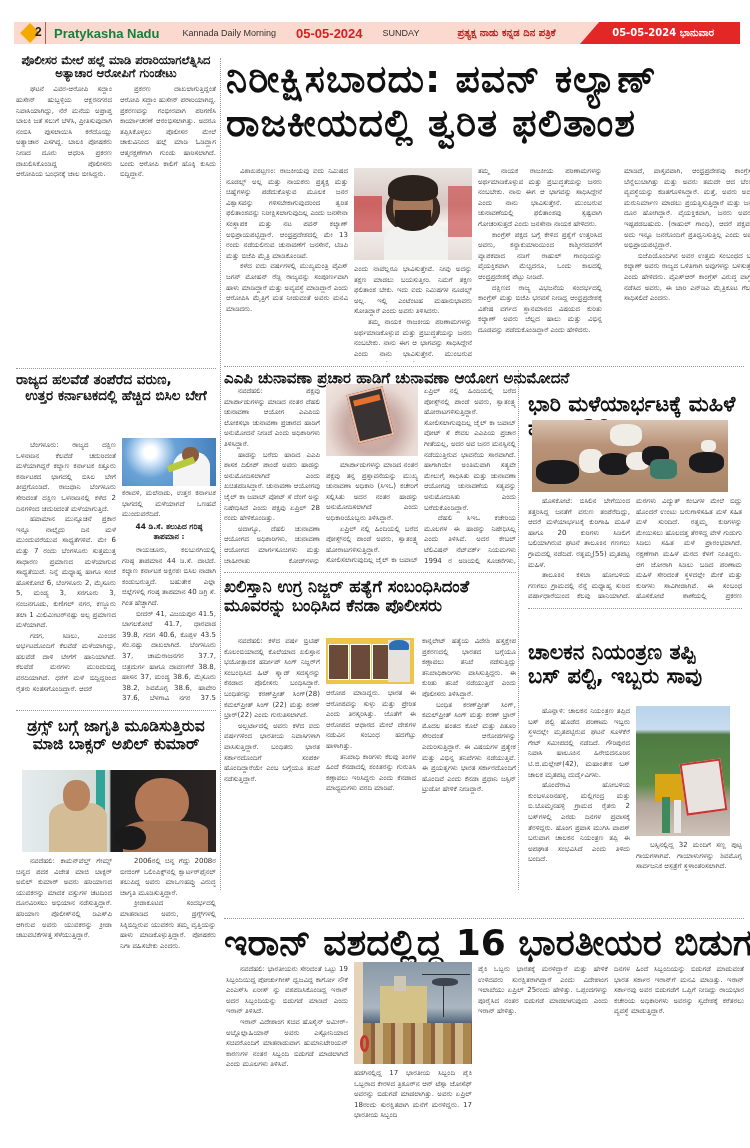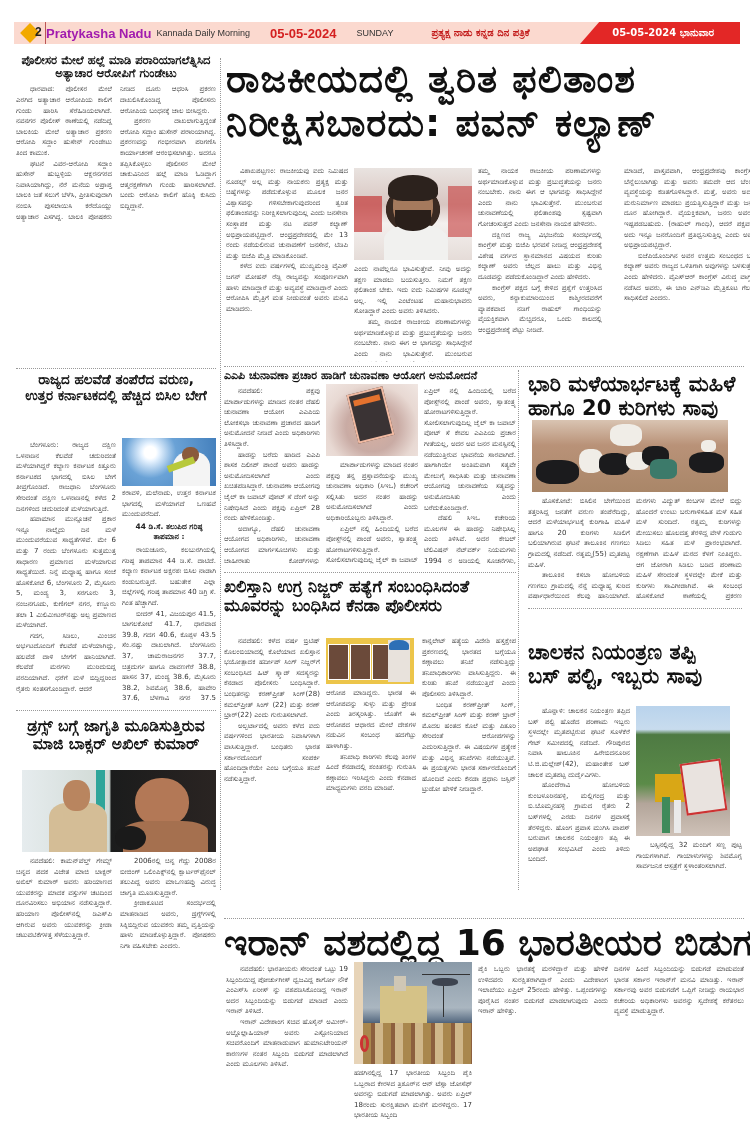--- a/index.html
+++ b/index.html
@@ -4,22 +4,22 @@
 <style>
   * { box-sizing: border-box; margin: 0; padding: 0; }
   html, body { width: 750px; height: 1148px; background: #ffffff; overflow: hidden; }
   body { font-family: "DejaVu Sans", sans-serif; color: #222; position: relative; }
 
   
   .masthead { position: absolute; left: 14px; top: 22px; width: 726px; height: 22px; background: #fbd9cf; display: flex; align-items: center; }
   .pg-badge { width: 32px; height: 22px; display: flex; align-items: center; justify-content: center; border-right: 1px solid #b55; }
   .pg-badge span { display: inline-block; width: 14px; height: 14px; background: #f2a900; transform: rotate(45deg); }
   .pg-badge b { position: absolute; left: 21px; top: 3px; font: bold 12px "Liberation Sans", sans-serif; color: #222; }
-  .mh-title { margin-left: 0; font: bold 13px "Liberation Sans", sans-serif; color: #a21caf; }
-  .mh-sub { margin-left: 5px; font: 9px "Liberation Sans", sans-serif; color: #333; }
+  .mh-title { margin-left: 8px; font: bold 13px "Liberation Sans", sans-serif; color: #15803d; }
+  .mh-sub { margin-left: 23px; font: 9px "Liberation Sans", sans-serif; color: #333; }
   .mh-date { margin-left: 20px; font: bold 13px "Liberation Sans", sans-serif; color: #d42020; }
   .mh-day { margin-left: 20px; font: 9px "Liberation Sans", sans-serif; color: #333; }
   .mh-kn { margin-left: 38px; font: bold 10px "DejaVu Sans", sans-serif; color: #c21a1a; }
   .mh-red { position: absolute; right: 0; top: 0; height: 22px; width: 160px; background: #e32726; clip-path: polygon(12% 0,100% 0,100% 100%,0 100%); color: #fff; font: bold 10px "DejaVu Sans", sans-serif; display: flex; align-items: center; justify-content: flex-end; padding-right: 26px; }
 
   
   .blk { position: absolute; }
   .hl { font-family: "DejaVu Sans", sans-serif; font-weight: bold; color: #111; line-height: 1.15; }
   .hl.huge { font-size: 38px; letter-spacing: 1px; line-height: 1.15; font-weight: 900; }
   .hl.big { font-size: 22px; }
@@ -99,60 +99,59 @@
   <span class="mh-kn">ಪ್ರತ್ಯಕ್ಷ ನಾಡು ಕನ್ನಡ ದಿನ ಪತ್ರಿಕೆ</span>
   <div class="mh-red">05-05-2024 ಭಾನುವಾರ</div>
 </div>
 
 <div class="rule-v" style="left:220px; top:58px; height:832px;"></div>
 <div class="rule-v" style="left:518px; top:370px; height:520px;"></div>
 
 <div class="blk" style="left:16px; top:54px; width:200px;">
   <div class="hl sm" style="text-align:center; font-size:11.5px;">ಪೊಲೀಸರ ಮೇಲೆ ಹಲ್ಲೆ ಮಾಡಿ ಪರಾರಿಯಾಗಲೆತ್ನಿಸಿದ ಅತ್ಯಾಚಾರ ಆರೋಪಿಗೆ ಗುಂಡೇಟು</div>
   <div class="txt cols2" style="margin-top:4px; height:292px; overflow:hidden;">
-    <p class="ind">ಧಾರವಾಡ: ಪೊಲೀಸರ ಮೇಲೆ ಎರಗಿದ ಅತ್ಯಾಚಾರ ಆರೋಪಿಯ ಕಾಲಿಗೆ ಗುಂಡು ಹಾರಿಸಿ ಸೆರೆಹಿಡಿಯಲಾಗಿದೆ. ನವನಗರ ಪೊಲೀಸ್ ಠಾಣೆಯಲ್ಲಿ ನಡೆದಿದ್ದ ಬಾಲಕಿಯ ಮೇಲೆ ಅತ್ಯಾಚಾರ ಪ್ರಕರಣ ಆರೋಪಿ ಸದ್ದಾಂ ಹುಸೇನ್ ಗುಂಡೇಟು ತಿಂದ ಕಾಮುಕ.</p>
     <p class="ind">ಘಟನೆ ವಿವರ-ಆರೋಪಿ ಸದ್ದಾಂ ಹುಸೇನ್ ಹುಬ್ಬಳ್ಳಿಯ ಆಕ್ಷರನಗರದ ನಿವಾಸಿಯಾಗಿದ್ದು, ನೆರೆ ಮನೆಯ ಅಪ್ರಾಪ್ತ ಬಾಲಕಿ ಜತೆ ಸಲುಗೆ ಬೆಳೆಸಿ, ಪ್ರೀತಿಸುವುದಾಗಿ ನಂಬಿಸಿ ಪುಸಲಾಯಿಸಿ ಕರೆದೊಯ್ದು ಅತ್ಯಾಚಾರ ಎಸಗಿದ್ದ. ಬಾಲಕಿ ಪೋಷಕರು ನೀಡಿದ ದೂರು ಆಧರಿಸಿ ಪ್ರಕರಣ ದಾಖಲಿಸಿಕೊಂಡಿದ್ದ ಪೊಲೀಸರು ಆರೋಪಿಯ ಬಂಧನಕ್ಕೆ ಜಾಲ ಬೀಸಿದ್ದರು.</p>
     <p class="ind">ಪ್ರಕರಣ ದಾಖಲಾಗುತ್ತಿದ್ದಂತೆ ಆರೋಪಿ ಸದ್ದಾಂ ಹುಸೇನ್ ಪರಾರಿಯಾಗಿದ್ದ. ಪ್ರಕರಣವನ್ನು ಗಂಭೀರವಾಗಿ ಪರಿಗಣಿಸಿ ಕಾರ್ಯಾಚರಣೆ ಆರಂಭಿಸಲಾಗಿತ್ತು. ಅದರೂ ತಪ್ಪಿಸಿಕೊಳ್ಳಲು ಪೊಲೀಸರ ಮೇಲೆ ಚಾಕುವಿನಿಂದ ಹಲ್ಲೆ ಮಾಡಿ ಓಡಿದ್ದಾಗ ಆತ್ಮರಕ್ಷಣೆಗಾಗಿ ಗುಂಡು ಹಾರಿಸಲಾಗಿದೆ. ಬಂದು ಆರೋಪಿ ಕಾಲಿಗೆ ಹೊಕ್ಕಿ ಕುಸಿದು ಬಿದ್ದಿದ್ದಾನೆ.</p>
   </div>
 </div>
 <div class="rule-h" style="left:16px; top:368px; width:200px;"></div>
 
 <div class="blk" style="left:226px; top:58px; width:518px;">
+  <div class="hl huge">ನಿರೀಕ್ಷಿಸಬಾರದು: ಪವನ್ ಕಲ್ಯಾಣ್</div>
   <div class="hl huge">ರಾಜಕೀಯದಲ್ಲಿ ತ್ವರಿತ ಫಲಿತಾಂಶ</div>
-  <div class="hl huge">ನಿರೀಕ್ಷಿಸಬಾರದು: ಪವನ್ ಕಲ್ಯಾಣ್</div>
 </div>
 <div class="photo ph-pawan" style="left:354px; top:168px; width:118px; height:92px;">
   <div class="flag"></div>
     <div class="flag2"></div>
     <div class="shirt"></div>
     <div class="head"></div>
     <div class="hair"></div>
     <div class="beard"></div>
 </div>
 <div class="blk txt" style="left:226px; top:166px; width:122px; height:196px; overflow:hidden;">
   <p class="ind">ವಿಶಾಖಪಟ್ಟಣಂ: ರಾಜಕೀಯವು ಐದು ನಿಮಿಷದ ನೂಡಲ್ಸ್ ಅಲ್ಲ ಮತ್ತು ನಾಯಕರು ಪ್ರತ್ಯಕ್ಷ ಮತ್ತು ಚಿಹ್ನೆಗಳನ್ನು ಪಡೆದುಕೊಳ್ಳುವ ಮೂಲಕ ಜನರ ವಿಶ್ವಾಸವನ್ನು ಗಳಿಸಬೇಕಾಗುವುದರಿಂದ ತ್ವರಿತ ಫಲಿತಾಂಶವನ್ನು ನಿರೀಕ್ಷಿಸಲಾಗುವುದಿಲ್ಲ ಎಂದು ಜನಸೇನಾ ಸಂಸ್ಥಾಪಕ ಮತ್ತು ನಟ ಪವನ್ ಕಲ್ಯಾಣ್ ಅಭಿಪ್ರಾಯಪಟ್ಟಿದ್ದಾರೆ. ಆಂಧ್ರಪ್ರದೇಶದಲ್ಲಿ ಮೇ 13 ರಂದು ನಡೆಯಲಿರುವ ಚುನಾವಣೆಗೆ ಜನಸೇನೆ, ಟಿಡಿಪಿ ಮತ್ತು ಬಿಜೆಪಿ ಮೈತ್ರಿ ಮಾಡಿಕೊಂಡಿವೆ.</p>
   <p class="ind">ಕಳೆದ ಐದು ವರ್ಷಗಳಲ್ಲಿ ಮುಖ್ಯಮಂತ್ರಿ ವೈಎಸ್ ಜಗನ್ ಮೋಹನ್ ರೆಡ್ಡಿ ರಾಜ್ಯವನ್ನು ಸಂಪೂರ್ಣವಾಗಿ ಹಾಳು ಮಾಡಿದ್ದಾರೆ ಮತ್ತು ಅವ್ಯವಸ್ಥೆ ಮಾಡಿದ್ದಾರೆ ಎಂದು ಆರೋಪಿಸಿ ಮೈತ್ರಿಗೆ ಮತ ನೀಡುವಂತೆ ಅವರು ಮನವಿ ಮಾಡಿದರು.</p>
 </div>
 <div class="blk txt" style="left:354px; top:264px; width:118px; height:98px; overflow:hidden;">
   <p>ಎಂದು ನಾವೆಲ್ಲರೂ ಭಾವಿಸುತ್ತೇವೆ. ನೀವು ಅದನ್ನು ತಕ್ಷಣ ಮಾಡಲು ಬಯಸುತ್ತೀರಿ. ನಿಮಗೆ ತಕ್ಷಣ ಫಲಿತಾಂಶ ಬೇಕು. ಇದು ಐದು ನಿಮಿಷಗಳ ನೂಡಲ್ಸ್ ಅಲ್ಲ. ಇಲ್ಲಿ ಎಂಟೆಂಟಹ ಮಹಾನುಭಾವರು ಸೋತಿದ್ದಾರೆ ಎಂದು ಅವರು ತಿಳಿಸಿದರು.</p>
   <p class="ind">ತಮ್ಮ ನಾಯಕ ರಾಜಕೀಯ ಪರಿಣಾಮಗಳನ್ನು ಅರ್ಥಮಾಡಿಕೊಳ್ಳುವ ಮತ್ತು ಪ್ರಬುದ್ಧತೆಯನ್ನು ಜನರು ನಂಬಬೇಕು. ನಾನು ಈಗ ಆ ಭಾಗವನ್ನು ಸಾಧಿಸಿದ್ದೇನೆ ಎಂದು ನಾನು ಭಾವಿಸುತ್ತೇನೆ. ಮುಂಬರುವ ಚುನಾವಣೆಯಲ್ಲಿ ಫಲಿತಾಂಶವು ಸ್ಪಷ್ಟವಾಗಿ ಗೋಚರಿಸುತ್ತದೆ ಎಂದು ಜನಸೇನಾ ನಾಯಕ ಹೇಳಿದರು.</p>
 </div>
 <div class="blk txt" style="left:478px; top:166px; width:124px; height:196px; overflow:hidden;">
   <p>ತಮ್ಮ ನಾಯಕ ರಾಜಕೀಯ ಪರಿಣಾಮಗಳನ್ನು ಅರ್ಥಮಾಡಿಕೊಳ್ಳುವ ಮತ್ತು ಪ್ರಬುದ್ಧತೆಯನ್ನು ಜನರು ನಂಬಬೇಕು. ನಾನು ಈಗ ಆ ಭಾಗವನ್ನು ಸಾಧಿಸಿದ್ದೇನೆ ಎಂದು ನಾನು ಭಾವಿಸುತ್ತೇನೆ. ಮುಂಬರುವ ಚುನಾವಣೆಯಲ್ಲಿ ಫಲಿತಾಂಶವು ಸ್ಪಷ್ಟವಾಗಿ ಗೋಚರಿಸುತ್ತದೆ ಎಂದು ಜನಸೇನಾ ನಾಯಕ ಹೇಳಿದರು.</p>
+  <p class="ind">ಕಾಂಗ್ರೆಸ್ ಪಕ್ಷದ ಬಗ್ಗೆ ಕೇಳಿದ ಪ್ರಶ್ನೆಗೆ ಉತ್ತರಿಸಿದ ಅವರು, ಕನ್ಯಾಕುಮಾರಿಯಿಂದ ಕಾಶ್ಮೀರದವರೆಗೆ ವ್ಯಾಪಕವಾದ ನಡಿಗೆ ರಾಹುಲ್ ಗಾಂಧಿಯನ್ನು ವೈಯಕ್ತಿಕವಾಗಿ ಮೆಚ್ಚಿದರೂ, ಒಂದು ಕಾಲದಲ್ಲಿ ಆಂಧ್ರಪ್ರದೇಶಕ್ಕೆ ಪೆಟ್ಟು ನೀಡಿದೆ.</p>
   <p class="ind">ದಕ್ಷಿಣದ ರಾಜ್ಯ ವಿಭಜನೆಯ ಸಂದರ್ಭದಲ್ಲಿ ಕಾಂಗ್ರೆಸ್ ಮತ್ತು ಬಿಜೆಪಿ ಭರವಸೆ ನೀಡಿದ್ದ ಆಂಧ್ರಪ್ರದೇಶಕ್ಕೆ ವಿಶೇಷ ವರ್ಗದ ಸ್ಥಾನಮಾನದ ವಿಷಯದ ಕುರಿತು ಕಲ್ಯಾಣ್ ಅವರು ಜೆಲ್ಲದ ಹಾಲು ಮತ್ತು ವಿಭಿನ್ನ ದೂಡವನ್ನು ಪಡೆದುಕೊಂಡಿದ್ದಾರೆ ಎಂದು ಹೇಳಿದರು.</p>
-  <p class="ind">ಕಾಂಗ್ರೆಸ್ ಪಕ್ಷದ ಬಗ್ಗೆ ಕೇಳಿದ ಪ್ರಶ್ನೆಗೆ ಉತ್ತರಿಸಿದ ಅವರು, ಕನ್ಯಾಕುಮಾರಿಯಿಂದ ಕಾಶ್ಮೀರದವರೆಗೆ ವ್ಯಾಪಕವಾದ ನಡಿಗೆ ರಾಹುಲ್ ಗಾಂಧಿಯನ್ನು ವೈಯಕ್ತಿಕವಾಗಿ ಮೆಚ್ಚಿದರೂ, ಒಂದು ಕಾಲದಲ್ಲಿ ಆಂಧ್ರಪ್ರದೇಶಕ್ಕೆ ಪೆಟ್ಟು ನೀಡಿದೆ.</p>
 </div>
 <div class="blk txt" style="left:624px; top:166px; width:134px; height:196px; overflow:hidden;">
   <p>ಮಾಡಿದೆ, ವಾಸ್ತವವಾಗಿ, ಆಂಧ್ರಪ್ರದೇಶವು ಕಾಂಗ್ರೆಸ್‌ಗೆ ಬೆನ್ನೆಲುಬಾಗಿತ್ತು ಮತ್ತು ಅವರು ತಮದೇ ಆದ ಬೆಂಬಲ ವ್ಯವಸ್ಥೆಯನ್ನು ಕಡಿತಗೊಳಿಸಿದ್ದಾರೆ. ಮತ್ತೆ, ಅವರು ಅದನ್ನು ಮರುನಿರ್ಮಾಣ ಮಾಡಲು ಪ್ರಯತ್ನಿಸುತ್ತಿದ್ದಾರೆ ಮತ್ತು ಜನರು ದೂರ ಹೋಗಿದ್ದಾರೆ. ವೈಯಕ್ತಿಕವಾಗಿ, ಜನರು ಅವರನ್ನು ಇಷ್ಟಪಡಬಹುದು. (ರಾಹುಲ್ ಗಾಂಧಿ), ಆದರೆ ಪಕ್ಷವಾಗಿ, ಅದು ಇನ್ನೂ ಜನರೊಂದಿಗೆ ಪ್ರತಿಧ್ವನಿಸುತ್ತಿಲ್ಲ ಎಂದು ಅವರು ಅಭಿಪ್ರಾಯಪಟ್ಟಿದ್ದಾರೆ.</p>
   <p class="ind">ಬಿಜೆಪಿಯೊಂದಿಗಿನ ಅವರ ಉತ್ತಮ ಸಂಬಂಧದ ಬಗ್ಗೆ, ಕಲ್ಯಾಣ್ ಅವರು ರಾಜ್ಯದ ಒಳಿತಿಗಾಗಿ ಅವುಗಳನ್ನು ಬಳಸುತ್ತೇವೆ ಎಂದು ಹೇಳಿದರು. ವೈಎಸ್‌ಆರ್ ಕಾಂಗ್ರೆಸ್ ವಿರುದ್ಧ ವಾಗ್ದಾಳಿ ನಡೆಸಿದ ಅವರು, ಈ ಬಾರಿ ಎನ್‌ಡಿಎ ಮೈತ್ರಿಕೂಟ ಗೆಲುವು ಸಾಧಿಸಲಿದೆ ಎಂದರು.</p>
 </div>
 <div class="rule-h" style="left:224px; top:366px; width:520px;"></div>
 
 <div class="blk" style="left:16px; top:372px; width:200px;">
-  <div class="hl" style="font-size:13.5px; text-align:center;">ರಾಜ್ಯದ ಹಲವೆಡೆ ತಂಪೆರೆದ ವರುಣ,</div>
+  <div class="hl" style="font-size:13.5px; text-align:left;">ರಾಜ್ಯದ ಹಲವೆಡೆ ತಂಪೆರೆದ ವರುಣ,</div>
   <div class="hl" style="font-size:13.5px; text-align:center;">ಉತ್ತರ ಕರ್ನಾಟಕದಲ್ಲಿ ಹೆಚ್ಚಿದ ಬಿಸಿಲ ಬೇಗೆ</div>
 </div>
 <div class="photo ph-sun" style="left:122px; top:438px; width:94px; height:48px;">
   <div class="man"></div>
     <div class="face"></div>
     <div class="towel"></div>
 </div>
 <div class="blk txt" style="left:16px; top:440px; width:100px; height:262px; overflow:hidden;">
   <p class="ind">ಬೆಂಗಳೂರು: ರಾಜ್ಯದ ದಕ್ಷಿಣ ಒಳನಾಡಿನ ಕೆಲವೆಡೆ ಚದುರಿದಂತೆ ಮಳೆಯಾಗಿದ್ದರೆ ಕಲ್ಯಾಣ ಕರ್ನಾಟಕ ಕಿತ್ತೂರು ಕರ್ನಾಟಕದ ಭಾಗದಲ್ಲಿ ಬಿಸಿಲ ಬೇಗೆ ತೀವ್ರಗೊಂಡಿದೆ. ರಾಜಧಾನಿ ಬೆಂಗಳೂರು ಸೇರಿದಂತೆ ದಕ್ಷಿಣ ಒಳನಾಡಿನಲ್ಲಿ ಕಳೆದ 2 ದಿನಗಳಿಂದ ಚದುರಿದಂತೆ ಮಳೆಯಾಗುತ್ತಿದೆ.</p>
   <p class="ind">ಹವಾಮಾನ ಮುನ್ಸೂಚನೆ ಪ್ರಕಾರ ಇನ್ನೂ ನಾಲ್ಕೈದು ದಿನ ಮಳೆ ಮುಂದುವರೆಯುವ ಸಾಧ್ಯತೆಗಳಿವೆ. ಮೇ 6 ಮತ್ತು 7 ರಂದು ಬೆಂಗಳೂರು ಸುತ್ತಮುತ್ತ ಸಾಧಾರಣ ಪ್ರಮಾಣದ ಮಳೆಯಾಗುವ ಸಾಧ್ಯತೆಯಿದೆ. ನಿನ್ನೆ ಮಧ್ಯಾಹ್ನ ಹಾಗೂ ಸಂಜೆ ಹೊಸಕೋಟೆ 6, ಬೆಂಗಳೂರು 2, ಮೈಸೂರು 5, ಮಂಡ್ಯ 3, ಸರಗೂರು 3, ನಂಜನಗೂಡು, ಕುಣಿಗಲ್ ನಗರ, ಕಣ್ಣೂರು ತಲಾ 1 ಮಿಲಿಮೀಟರ್‌ನಷ್ಟು ಅಲ್ಪ ಪ್ರಮಾಣದ ಮಳೆಯಾಗಿದೆ.</p>
@@ -160,21 +159,21 @@
 </div>
 <div class="blk txt" style="left:122px; top:488px; width:94px; height:214px; overflow:hidden;">
   <p>ಕರಾವಳಿ, ಮಲೆನಾಡು, ಉತ್ತರ ಕರ್ನಾಟಕ ಭಾಗದಲ್ಲಿ ಮಳೆಯಾಗದೆ ಒಣಹವೆ ಮುಂದುವರೆದಿದೆ.</p>
   <div class="sub">44 ಡಿ.ಸೆ. ತಲುಪಿದ ಗರಿಷ್ಠ ತಾಪಮಾನ :</div>
   <p class="ind">ರಾಯಚೂರು, ಕಲಬುರಗಿಯಲ್ಲಿ ಗರಿಷ್ಠ ತಾಪಮಾನ 44 ಡಿ.ಸೆ. ದಾಟಿದೆ. ಕಲ್ಯಾಣ ಕರ್ನಾಟಕ ಅಕ್ಷರಶಃ ಬಿಸಿಲ ನಾಡಾಗಿ ಕಂಡುಬರುತ್ತಿದೆ. ಬಹುತೇಕ ಎಲ್ಲಾ ಜಿಲ್ಲೆಗಳಲ್ಲಿ ಗರಿಷ್ಠ ತಾಪಮಾನ 40 ಡಿಗ್ರಿ ಸೆ. ಗಿಂತ ಹೆಚ್ಚಾಗಿದೆ.</p>
   <p class="ind">ಬೀದರ್ 41, ವಿಜಯಪುರ 41.5, ಬಾಗಲಕೋಟೆ 41.7, ಧಾರವಾಡ 39.8, ಗದಗ 40.6, ಕೊಪ್ಪಳ 43.5 ಸೆಂ.ನಷ್ಟು ದಾಖಲಾಗಿದೆ. ಬೆಂಗಳೂರು 37, ಚಾಮರಾಜನಗರ 37.7, ಚಿತ್ರದುರ್ಗ ಹಾಗೂ ದಾವಣಗೆರೆ 38.8, ಹಾಸನ 37, ಮಂಡ್ಯ 38.6, ಮೈಸೂರು 38.2, ಶಿವಮೊಗ್ಗ 38.6, ಹಾವೇರಿ 37.6, ಬೆಳಗಾವಿ ನಗರ 37.5 ಡಿ.ಸೆಂ.ನಷ್ಟು ಗರಿಷ್ಠ ತಾಪಮಾನ ದಾಖಲಾಗಿದೆ.</p>
 </div>
 <div class="rule-h" style="left:16px; top:710px; width:200px;"></div>
 
 <div class="blk" style="left:224px; top:370px; width:294px;">
-  <div class="hl" style="font-size:11px; white-space:nowrap;">ಎಎಪಿ ಚುನಾವಣಾ ಪ್ರಚಾರ ಹಾಡಿಗೆ ಚುನಾವಣಾ ಆಯೋಗ ಅನುಮೋದನೆ</div>
+  <div class="hl" style="font-size:15px; white-space:nowrap;">ಎಎಪಿ ಚುನಾವಣಾ ಪ್ರಚಾರ ಹಾಡಿಗೆ ಚುನಾವಣಾ ಆಯೋಗ ಅನುಮೋದನೆ</div>
 </div>
 <div class="photo ph-book" style="left:326px; top:384px; width:92px; height:72px;">
   <div class="bk">
       <i></i>
     </div>
 </div>
 <div class="blk txt" style="left:224px; top:386px; width:96px; height:178px; overflow:hidden;">
   <p class="ind">ನವದೆಹಲಿ: ಪಕ್ಷವು ಮಾರ್ಪಾಡುಗಳನ್ನು ಮಾಡಿದ ನಂತರ ದೆಹಲಿ ಚುನಾವಣಾ ಆಯೋಗ ಎಎಪಿಯ ಲೋಕಸಭಾ ಚುನಾವಣಾ ಪ್ರಚಾರದ ಹಾಡಿಗೆ ಅನುಮೋದನೆ ನೀಡಿದೆ ಎಂದು ಅಧಿಕಾರಿಗಳು ತಿಳಿಸಿದ್ದಾರೆ.</p>
   <p class="ind">ಹಾಡನ್ನು ಬರೆದು ಹಾಡಿದ ಎಎಪಿ ಶಾಸಕ ದಿಲೀಪ್ ಪಾಂಡೆ ಅವರು ಹಾಡನ್ನು ಅನುಮೋದಿಸಲಾಗಿದೆ ಎಂದು ಖಚಿತಪಡಿಸಿದ್ದಾರೆ. ಚುನಾವಣಾ ಆಯೋಗವು ಜೈಲ್ ಕಾ ಜವಾಬ್ ವೋಟ್ ಸೆ ದೆಂಗೆ ಅನ್ನು ನಿಷೇಧಿಸಿದೆ ಎಂದು ಪಕ್ಷವು ಏಪ್ರಿಲ್ 28 ರಂದು ಹೇಳಿಕೊಂಡಿತ್ತು.</p>
   <p class="ind">ಅದಾಗ್ಯೂ, ದೆಹಲಿ ಚುನಾವಣಾ ಆಯೋಗದ ಅಧಿಕಾರಿಗಳು, ಚುನಾವಣಾ ಆಯೋಗದ ಮಾರ್ಗಸೂಚಿಗಳು ಮತ್ತು ಜಾಹೀರಾತು ಕೋಡ್‌ಗಳನ್ನು ಉಲ್ಲಂಘಿಸುವುದರಿಂದ ಹಾಡಿನ ವಿಷಯಗಳನ್ನು ಮಾರ್ಪಡಿಸಲು ಎಎಪಿಯನ್ನು ಕೇಳಲಾಗಿತ್ತು.</p>
@@ -182,21 +181,21 @@
 <div class="blk txt" style="left:326px; top:460px; width:92px; height:104px; overflow:hidden;">
   <p class="ind">ಮಾರ್ಪಾಡುಗಳನ್ನು ಮಾಡಿದ ನಂತರ ಪಕ್ಷವು ತನ್ನ ಪ್ರಸ್ತಾವನೆಯನ್ನು ಮುಖ್ಯ ಚುನಾವಣಾ ಅಧಿಕಾರಿ (ಸಿಇಒ) ಕಚೇರಿಗೆ ಸಲ್ಲಿಸಿತು ಅದರ ನಂತರ ಹಾಡನ್ನು ಅನುಮೋದಿಸಲಾಗಿದೆ ಎಂದು ಅಧಿಕಾರಿಯೊಬ್ಬರು ತಿಳಿಸಿದ್ದಾರೆ.</p>
   <p class="ind">ಏಪ್ರಿಲ್ ನಲ್ಲಿ ಹಿಂದಿಯಲ್ಲಿ ಬರೆದ ಪೋಸ್ಟ್‌ನಲ್ಲಿ ಪಾಂಡೆ ಅವರು, ಸ್ವಾತಂತ್ರ್ಯ ಹೋರಾಟಗಳಿಸುತ್ತಿದ್ದಾರೆ. ಸೋಲಿಸಲಾಗುವುದಿಲ್ಲ ಜೈಲ್ ಕಾ ಜವಾಬ್ ವೋಟ್ ಸೆ ಕೇವಲ ಎಎಪಿಯ ಪ್ರಚಾರ ಗೀತೆಯಲ್ಲ, ಅದರ ಅವ ಜನರ ಮನಸ್ಸಿನಲ್ಲಿ ನಡೆಯುತ್ತಿರುವ ಭಾವನೆಯ ಸಾರವಾಗಿದೆ. ಹಾಗಾಗಿಯೇ ಅಂತಿಮವಾಗಿ ಸತ್ಯವೇ ಮೇಲುಗೈ ಸಾಧಿಸಿತು ಮತ್ತು ಚುನಾವಣಾ ಆಯೋಗವು ಚುನಾವಣೆಯ ಸತ್ಯವನ್ನು ಅನುಮೋದಿಸಿತು ಎಂದು ಬರೆದುಕೊಂಡಿದ್ದಾರೆ.</p>
 </div>
 <div class="blk txt" style="left:424px; top:386px; width:92px; height:178px; overflow:hidden;">
   <p>ಏಪ್ರಿಲ್ ನಲ್ಲಿ ಹಿಂದಿಯಲ್ಲಿ ಬರೆದ ಪೋಸ್ಟ್‌ನಲ್ಲಿ ಪಾಂಡೆ ಅವರು, ಸ್ವಾತಂತ್ರ್ಯ ಹೋರಾಟಗಳಿಸುತ್ತಿದ್ದಾರೆ. ಸೋಲಿಸಲಾಗುವುದಿಲ್ಲ ಜೈಲ್ ಕಾ ಜವಾಬ್ ವೋಟ್ ಸೆ ಕೇವಲ ಎಎಪಿಯ ಪ್ರಚಾರ ಗೀತೆಯಲ್ಲ, ಅದರ ಅವ ಜನರ ಮನಸ್ಸಿನಲ್ಲಿ ನಡೆಯುತ್ತಿರುವ ಭಾವನೆಯ ಸಾರವಾಗಿದೆ. ಹಾಗಾಗಿಯೇ ಅಂತಿಮವಾಗಿ ಸತ್ಯವೇ ಮೇಲುಗೈ ಸಾಧಿಸಿತು ಮತ್ತು ಚುನಾವಣಾ ಆಯೋಗವು ಚುನಾವಣೆಯ ಸತ್ಯವನ್ನು ಅನುಮೋದಿಸಿತು ಎಂದು ಬರೆದುಕೊಂಡಿದ್ದಾರೆ.</p>
   <p class="ind">ದೆಹಲಿ ಸಿಇಒ ಕಚೇರಿಯ ಮೂಲಗಳ ಈ ಹಾಡನ್ನು ನಿಷೇಧಿಸಿಲ್ಲ ಎಂದು ತಿಳಿಸಿವೆ. ಅದರ ಕೇಬಲ್ ಟೆಲಿವಿಷನ್ ನೆಟ್‌ವರ್ಕ್ ನಿಯಮಗಳು 1994 ರ ಅಡಿಯಲ್ಲಿ ಸೂಚನೆಗಳು, ಜಾಹೀರಾತು ಕೋಡ್‌ಗಳು ಮತ್ತು ಪಕ್ಷ ಮೂಲಕ ಪ್ರಚಾರದ ಚುನಾವಣಾ ಆಯೋಗದ ಮಾರ್ಗಸೂಚಿಗಳು ಮತ್ತು ನಿಯಮಗಳ ಪ್ರಕಾರ ಕೆಲವು ಮಾರ್ಪಾಡುಗಳೊಂದಿಗೆ ಪ್ರಸ್ತಾವನೆಯನ್ನು ಮರುಸಲ್ಲಿಸಲು ಕೇಳಿಕೊಂಡಿತ್ತು.</p>
 </div>
 <div class="rule-h" style="left:224px; top:572px; width:292px;"></div>
 
-<div class="blk" style="left:528px; top:372px; width:216px;">
+<div class="blk" style="left:528px; top:392px; width:216px;">
   <div class="hl big" style="font-size:21px;">ಭಾರಿ ಮಳೆಯಾರ್ಭಟಕ್ಕೆ ಮಹಿಳೆ</div>
   <div class="hl big" style="font-size:21px;">ಹಾಗೂ 20 ಕುರಿಗಳು ಸಾವು</div>
 </div>
 <div class="photo ph-sheep" style="left:532px; top:420px; width:196px; height:72px;">
   <div class="w" style="left:40%; top:6%; width:16%; height:30%;"></div>
   <div class="a" style="left:2%; top:55%; width:22%; height:34%;"></div>
   <div class="w" style="left:24%; top:40%; width:12%; height:34%;"></div>
   <div class="a" style="left:34%; top:46%; width:16%; height:30%;"></div>
   <div class="w" style="left:48%; top:44%; width:12%; height:26%;"></div>
   <div class="a" style="left:56%; top:36%; width:14%; height:28%;"></div>

